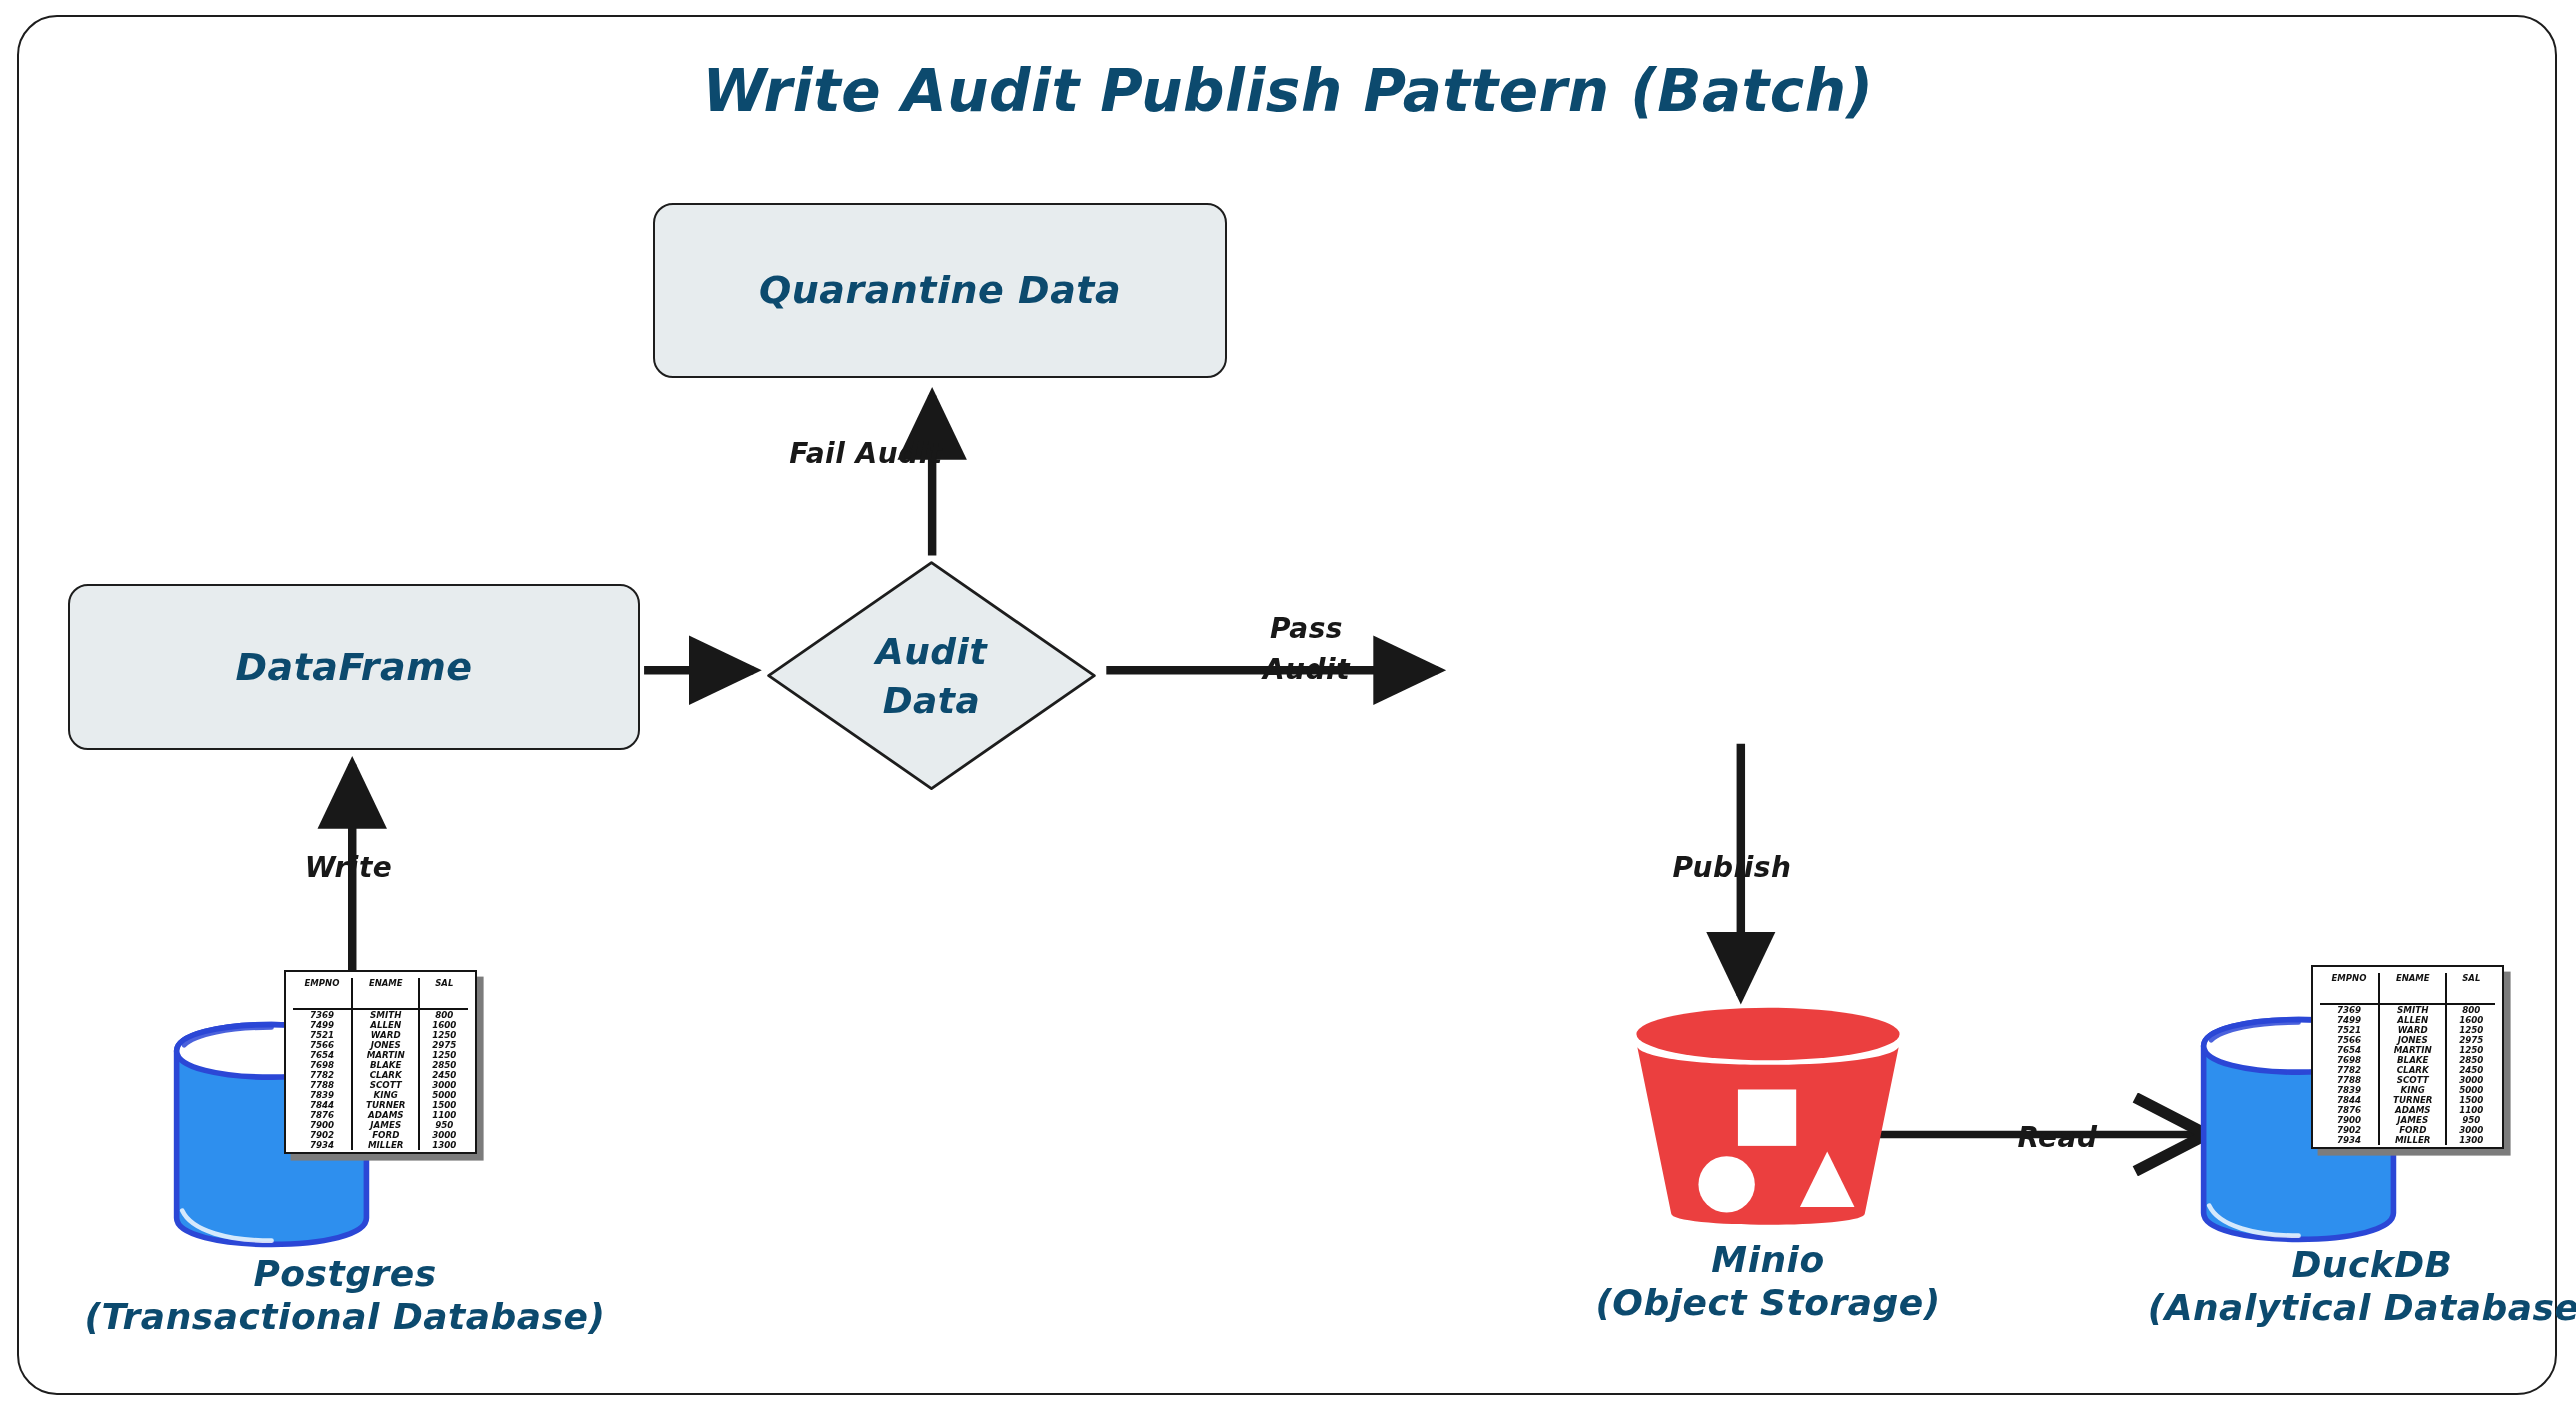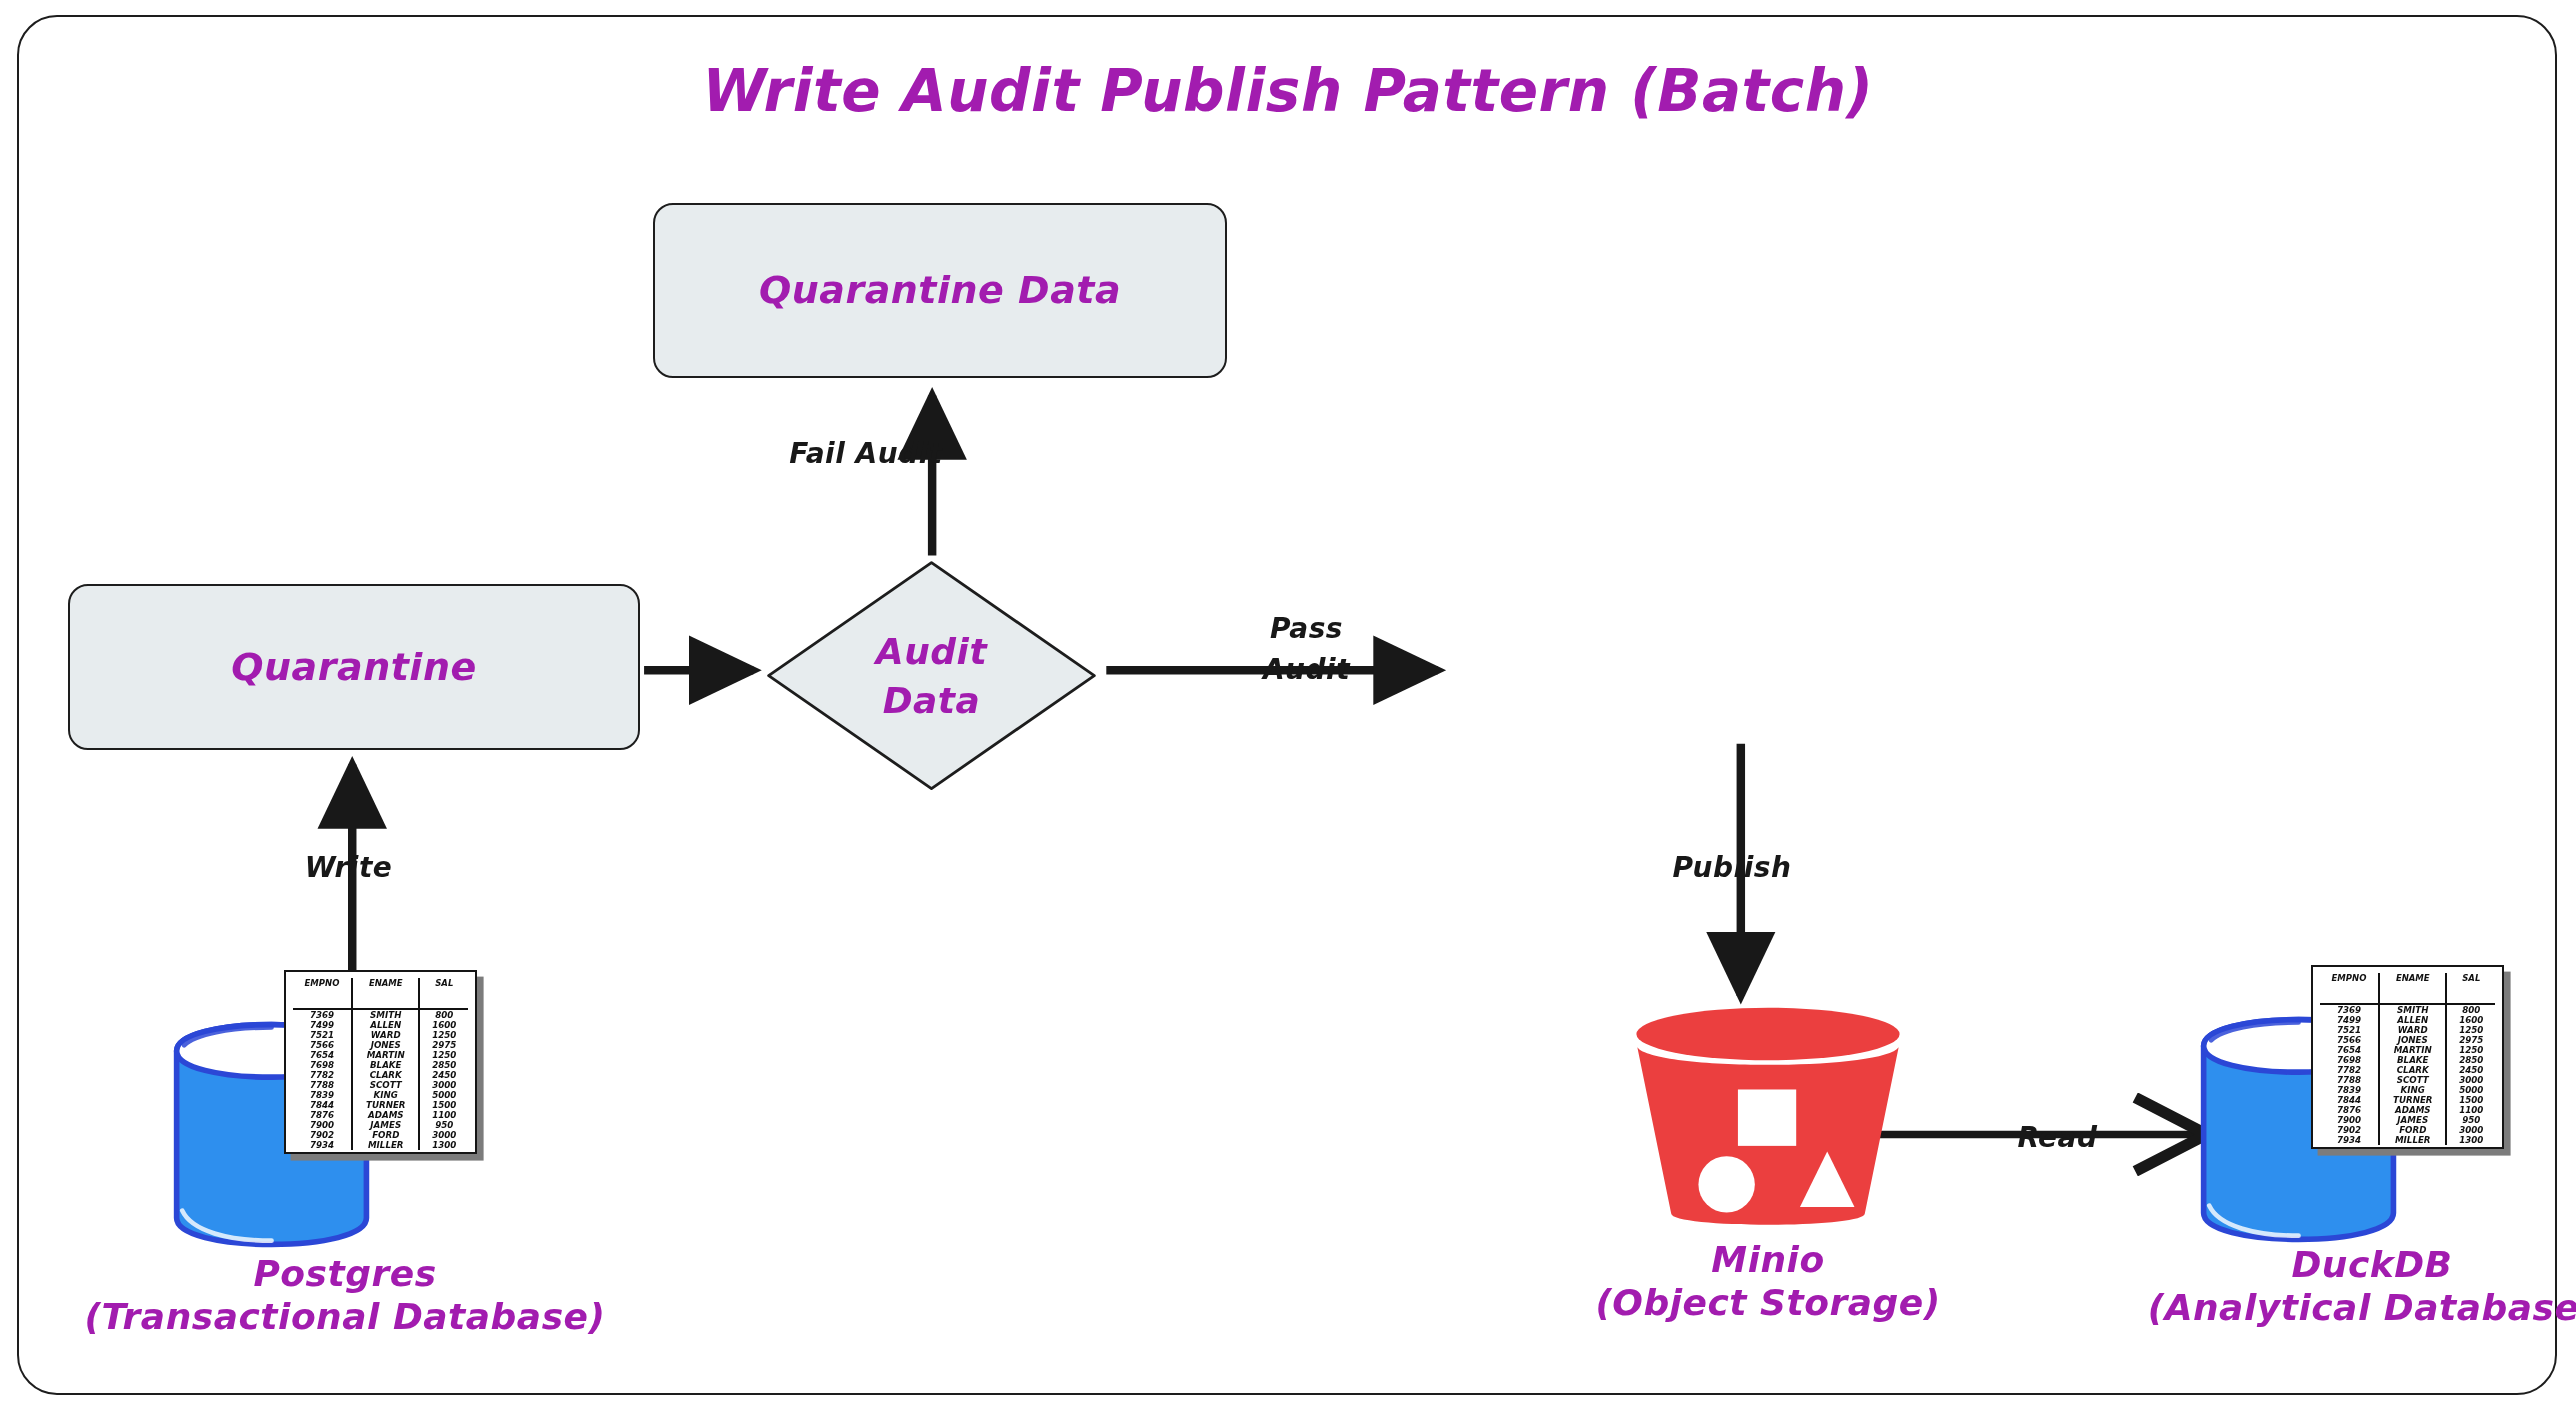--- a/index.html
+++ b/index.html
@@ -27,21 +27,21 @@
     height: 1380px;
     border: 2.8px solid #1d1d1d;
     border-radius: 40px;
     box-sizing: border-box;
   }
   .hand {
     font-family: "DejaVu Sans", sans-serif;
     font-style: italic;
     font-weight: 600;
     letter-spacing: 0.5px;
-    color: #a21caf;
+    color: #0c4a6e;
   }
   .title {
     position: absolute;
     left: 0;
     top: 56px;
     width: 2576px;
     text-align: center;
     font-size: 58px;
     line-height: 70px;
   }
@@ -191,21 +191,21 @@
 
     <line x1="374" y1="1055" x2="374" y2="812" stroke="#181818" stroke-width="9" marker-end="url(#arrow)"></line>
 
     <line x1="1849" y1="790" x2="1849" y2="1058" stroke="#181818" stroke-width="9" marker-end="url(#arrow)"></line>
 
     <line x1="1990" y1="1205" x2="2340" y2="1205" stroke="#181818" stroke-width="8" marker-end="url(#arrow-open)"></line>
   </svg>
 
   <div class="node-box hand" id="box-quarantine">Quarantine Data</div>
 
-  <div class="node-box hand" id="box-dataframe">Quarantine</div>
+  <div class="node-box hand" id="box-dataframe">DataFrame</div>
 
 
   <div id="diamond-wrap">
     <svg viewBox="0 0 358 252">
       <path d="M179,6 L352,126 L179,246 L6,126 Z" fill="#e7ecee" stroke="#1d1d1d" stroke-width="3" stroke-linejoin="round"></path>
     </svg>
     <div id="diamond-label" class="hand">
       <span>Audit</span>
       <span>Data</span>
     </div>

